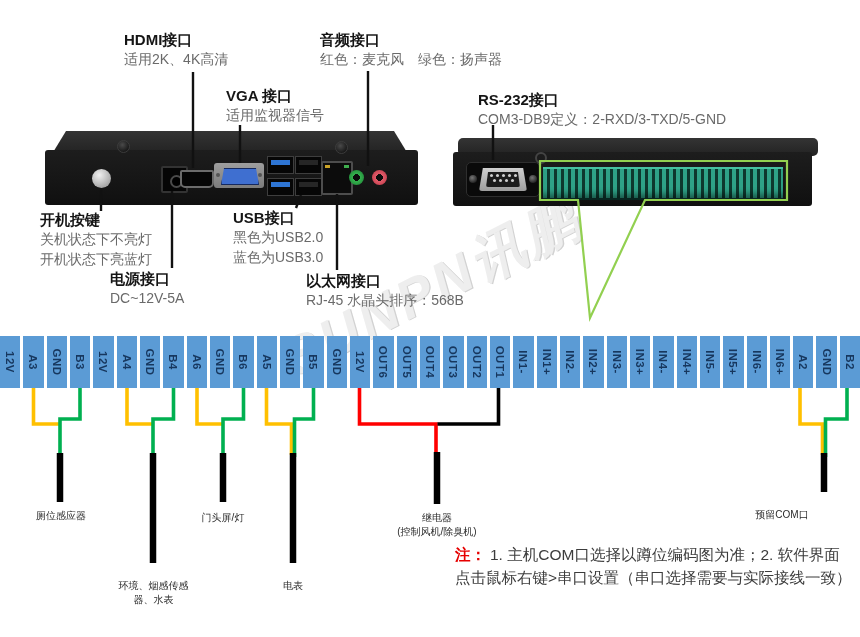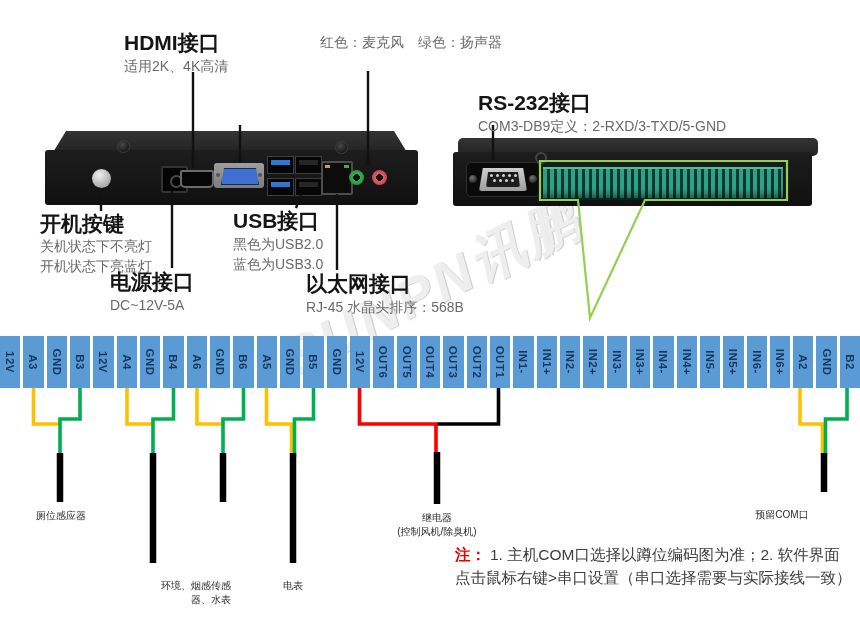--- a/index.html
+++ b/index.html
@@ -1,20 +1,20 @@
 <!DOCTYPE html>
 <html><head>
 <meta charset="utf-8">
 <style>
   html,body{margin:0;padding:0;background:#fff;}
   .stage{position:relative;width:860px;height:637px;background:#fff;overflow:hidden;
          font-family:"Liberation Sans","DejaVu Sans",sans-serif;}
   .abs{position:absolute;}
   
-  .co-title{font-weight:bold;font-size:21px;color:#151515;line-height:1.15;white-space:nowrap;}
+  .co-title{font-weight:bold;font-size:15px;color:#151515;line-height:1.15;white-space:nowrap;}
   .co-desc{font-size:14px;color:#6a6a6a;line-height:1.3;white-space:nowrap;margin-top:2px;}
   
   .watermark{font-size:54px;font-weight:bold;font-style:italic;letter-spacing:4px;
     color:#eeeeee;text-shadow:1px 1px 0 #d2d2d2,-1px -1px 0 #ffffff;
     transform:rotate(-27deg);white-space:nowrap;z-index:1;}
   
   .dev-lid{background:linear-gradient(#343434,#222);border-radius:7px 7px 0 0;z-index:2;}
   .trap{clip-path:polygon(14px 0,calc(100% - 14px) 0,100% 100%,0 100%);}
   .dev-body{background:linear-gradient(#1d1d1d,#101010);border-radius:3px;z-index:2;}
   .screw{width:11px;height:11px;border-radius:50%;background:radial-gradient(circle at 40% 35%,#4a4a4a,#1a1a1a 70%);
@@ -66,21 +66,26 @@
 <body>
 
 <div class="stage">
 
   <div class="abs watermark" style="left:252px;top:252px;width:360px;text-align:center;">SUNPN讯鹏</div>
 
   <div class="abs" style="left:124px;top:31px;z-index:5;">
     <div class="co-title">HDMI接口</div>
     <div class="co-desc">适用2K、4K高清</div>
   </div>
+  <div class="abs" style="left:226px;top:87px;z-index:5;">
+    <div class="co-title">VGA 接口</div>
+    <div class="co-desc">适用监视器信号</div>
+  </div>
   <div class="abs" style="left:320px;top:31px;z-index:5;">
+    <div class="co-title">音频接口</div>
     <div class="co-desc">红色：麦克风　绿色：扬声器</div>
   </div>
   <div class="abs" style="left:478px;top:91px;z-index:5;">
     <div class="co-title">RS-232接口</div>
     <div class="co-desc">COM3-DB9定义：2-RXD/3-TXD/5-GND</div>
   </div>
   <div class="abs" style="left:40px;top:212px;z-index:5;font-family:Liberation Serif, serif;">
     <div class="co-title">开机按键</div>
     <div class="co-desc">关机状态下不亮灯</div>
     <div class="co-desc">开机状态下亮蓝灯</div>
@@ -307,24 +312,25 @@
       </div>
       <div class="pin">
         <span class="pin-label">GND</span>
       </div>
       <div class="pin">
         <span class="pin-label">B2</span>
       </div>
     </div>
 
   <div class="abs blabel" style="left:6px;top:509px;width:110px;">厕位感应器</div>
-  <div class="abs blabel" style="left:76px;top:579px;width:155px;text-align:right;">
+  <div class="abs blabel" style="left:76px;top:579px;width:155px;">
     <div>环境、烟感传感</div>
     <div>器、水表</div>
   </div>
+  <div class="abs blabel" style="left:168px;top:511px;width:110px;">门头屏/灯</div>
   <div class="abs blabel" style="left:255px;top:579px;width:76px;">电表</div>
   <div class="abs blabel" style="left:347px;top:511px;width:180px;">
     <div>继电器</div>
     <div>(控制风机/除臭机)</div>
   </div>
   <div class="abs blabel" style="left:722px;top:508px;width:120px;">预留COM口</div>
 
   <div class="abs note" style="left:455px;top:543px;width:398px;">
     <span class="note-prefix">注：</span><span>1. 主机COM口选择以蹲位编码图为准；2. 软件界面点击鼠标右键&gt;串口设置（串口选择需要与实际接线一致）</span>
   </div>

